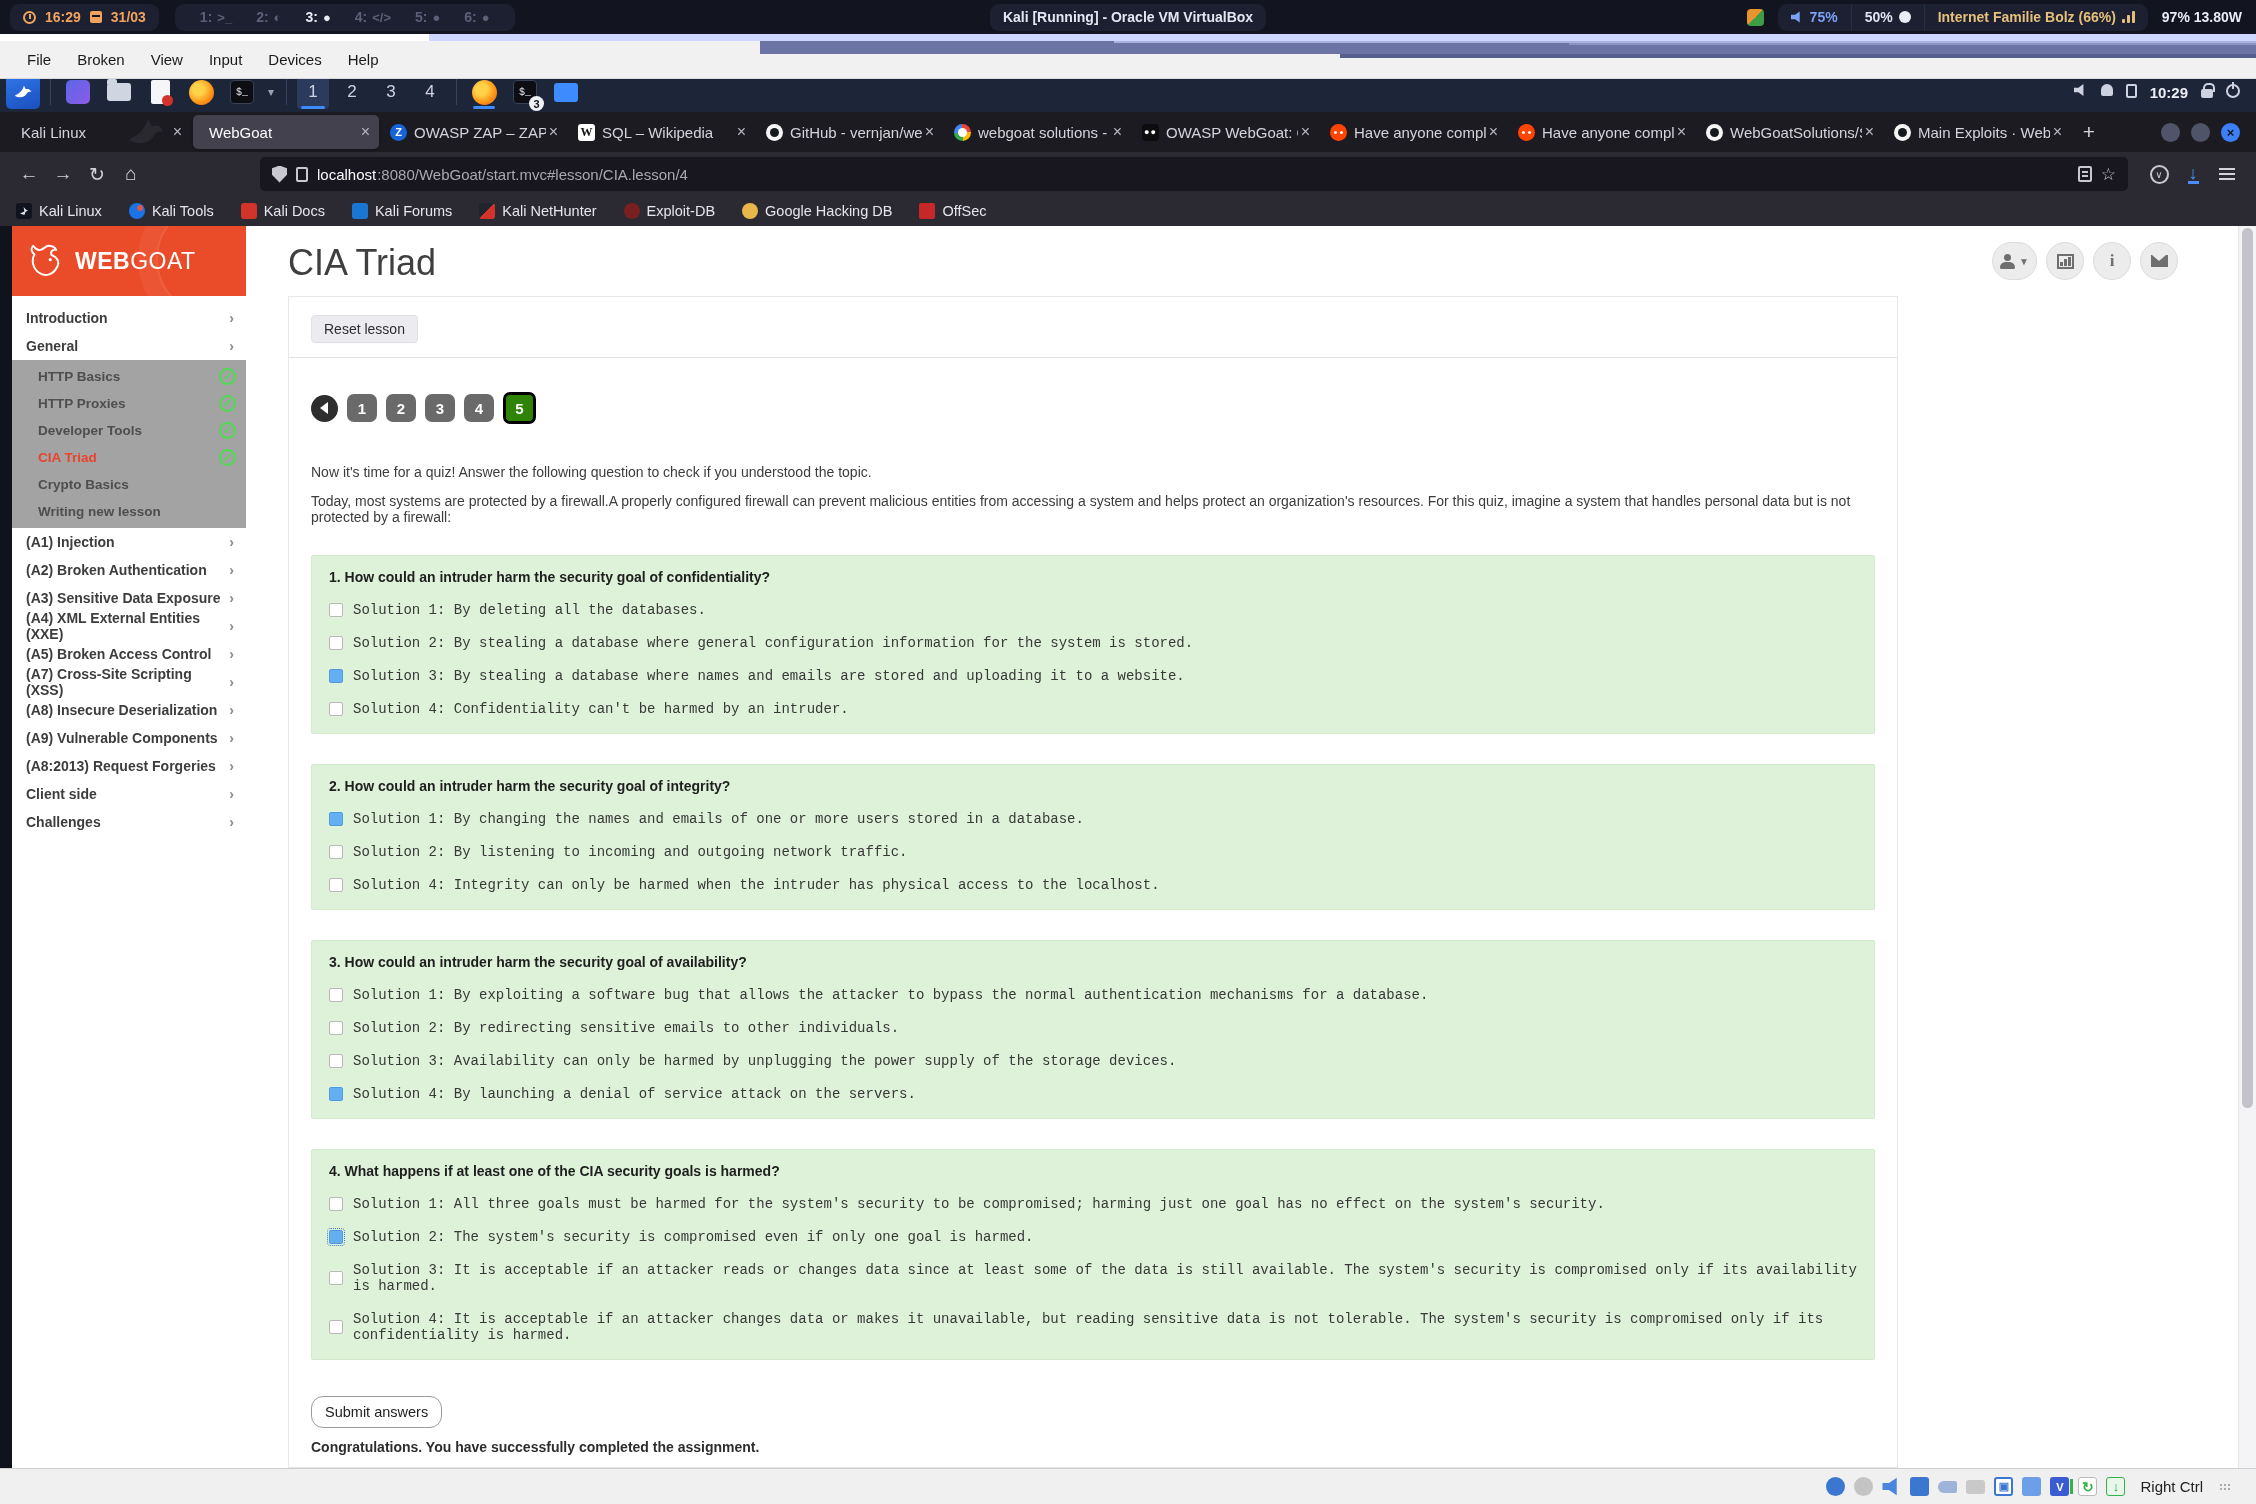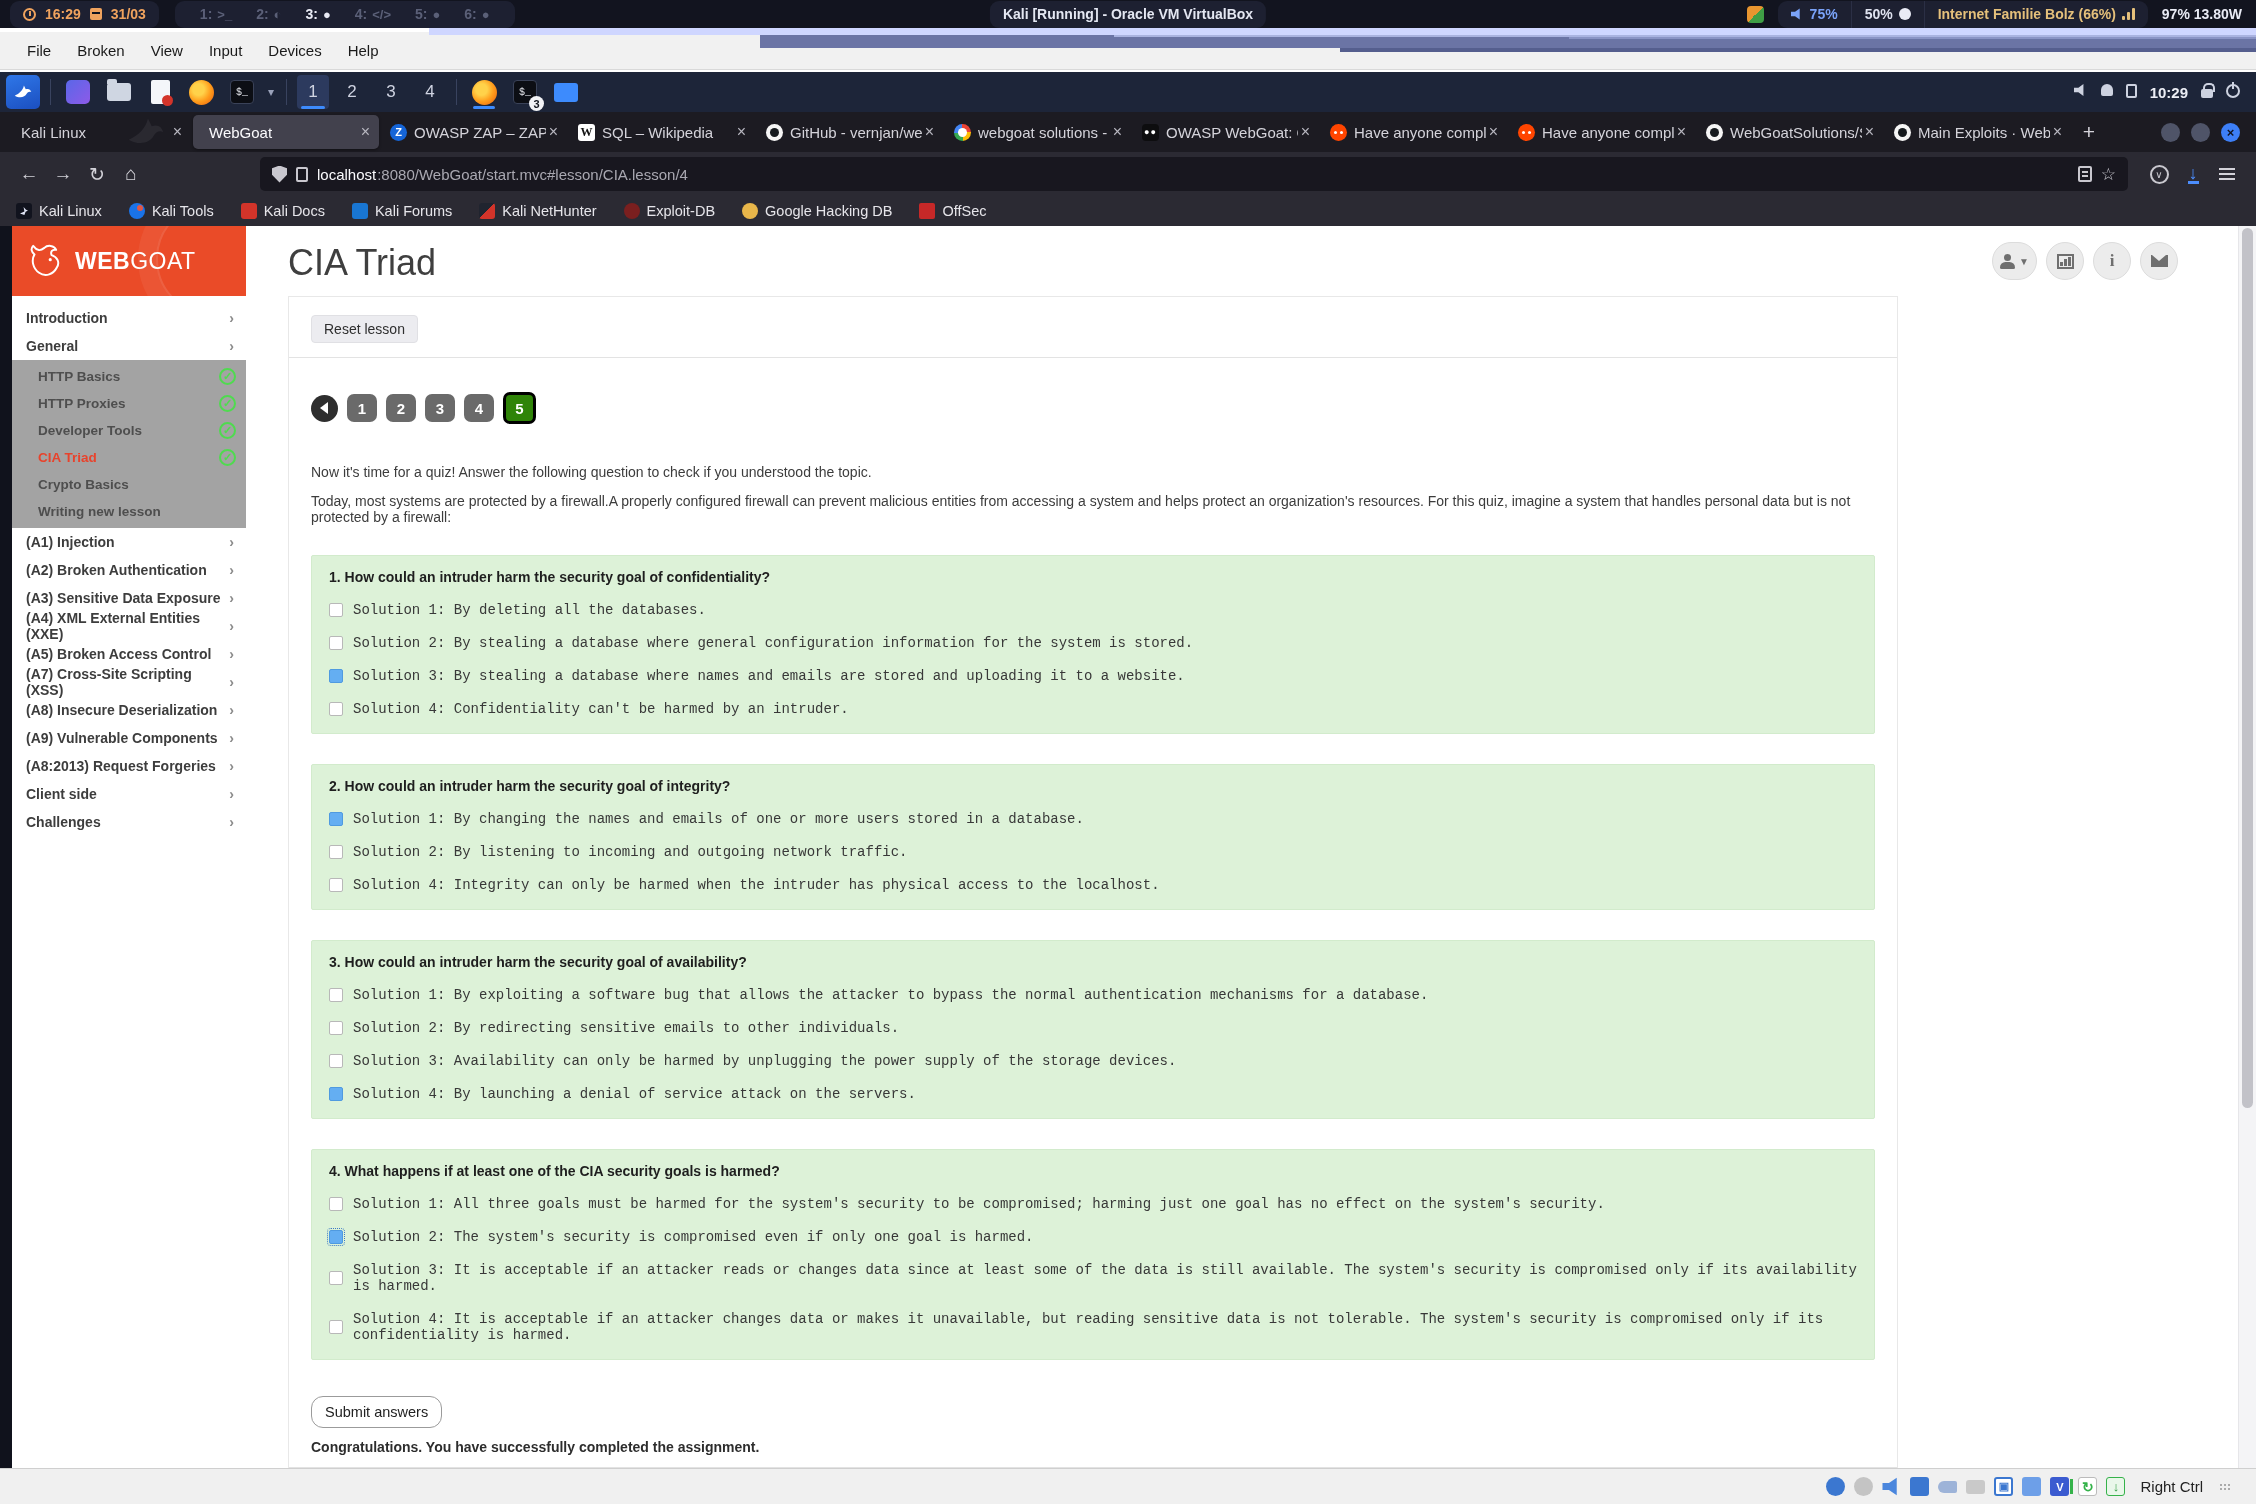--- a/index.html
+++ b/index.html
@@ -3,21 +3,21 @@
 <meta charset="utf-8">
 <style>
   * { box-sizing: border-box; margin: 0; padding: 0; }
   html,body { width:2256px; height:1504px; }
   body {
     font-family:"Liberation Sans", sans-serif;
     background:#fff; overflow:hidden; position:relative;
   }
 
   
-  .host-bar{position:absolute;top:0;left:0;right:0;height:28px;background:#12141f;
+  .host-bar{position:absolute;top:0;left:0;right:0;height:34px;background:#12141f;
     display:flex;align-items:center;padding:0 10px;gap:16px;color:#dfe2ef;z-index:50;}
   .host-bar::before{content:"";position:absolute;inset:0;pointer-events:none;
     box-shadow:430px 6px 0 1px #cfd6ff, 1115px 8px 0 1px #aab3e0, 1570px 10px 0 1px #8b94c5,
     1705px 5px 0 1px #c5cdf5, 2055px 7px 0 0 #9aa3d0, 760px 20px 0 0 #6b74a5, 1340px 24px 0 0 #555e8e;}
   .pill{background:#1d2031;border-radius:9px;height:27px;display:flex;align-items:center;
     padding:0 13px;gap:9px;font-size:14px;font-weight:bold;}
   .clock-glyph{width:13px;height:13px;border-radius:50%;border:2px solid #f0a35e;position:relative;}
   .clock-glyph::before{content:"";position:absolute;left:4px;top:1px;width:2px;height:5px;background:#f0a35e;}
   .cal-glyph{width:12px;height:12px;background:#f0a35e;border-radius:2px;position:relative;}
   .cal-glyph::before{content:"";position:absolute;left:2px;top:4px;right:2px;height:2px;background:#12141f;}
@@ -36,21 +36,21 @@
     clip-path:polygon(0 32%,34% 32%,70% 4%,70% 96%,34% 68%,0 68%);}
   .seg-vol{color:#7aa2f7;}
   .bri-glyph{width:12px;height:12px;border-radius:50%;background:#e9ebf5;}
   .seg-net{color:#e5c07b;}
   .wifi-glyph{display:flex;align-items:flex-end;gap:2px;}
   .wifi-glyph i{display:block;width:3px;background:#e5c07b;border-radius:1px;}
   .wifi-glyph i:nth-child(1){height:4px}.wifi-glyph i:nth-child(2){height:8px}.wifi-glyph i:nth-child(3){height:12px}
   .host-batt{font-size:14px;font-weight:bold;color:#e9ebf5;padding-right:4px;}
 
   
-  .vbox-menubar{position:absolute;top:32px;left:0;right:0;height:38px;background:#f1f1f1;
+  .vbox-menubar{position:absolute;top:41px;left:0;right:0;height:38px;background:#f1f1f1;
     border-bottom:1px solid #d9d9d9;display:flex;align-items:center;padding-left:14px;
     font-size:15px;color:#1a1a1a;z-index:49;}
   .vbox-menubar .mi{padding:0 13px;height:100%;display:flex;align-items:center;}
 
   
   .kali-panel{position:absolute;top:72px;left:0;right:0;height:40px;background:#1d2539;
     display:flex;align-items:center;padding:0 6px;gap:7px;z-index:48;}
   .kp-sep{width:1px;height:26px;background:#39435f;margin:0 3px;}
   .kp-btn{width:34px;height:34px;border-radius:5px;display:flex;align-items:center;justify-content:center;position:relative;}
   .kali-logo-btn{background:linear-gradient(160deg,#2f77e8,#1b4fc0);}

